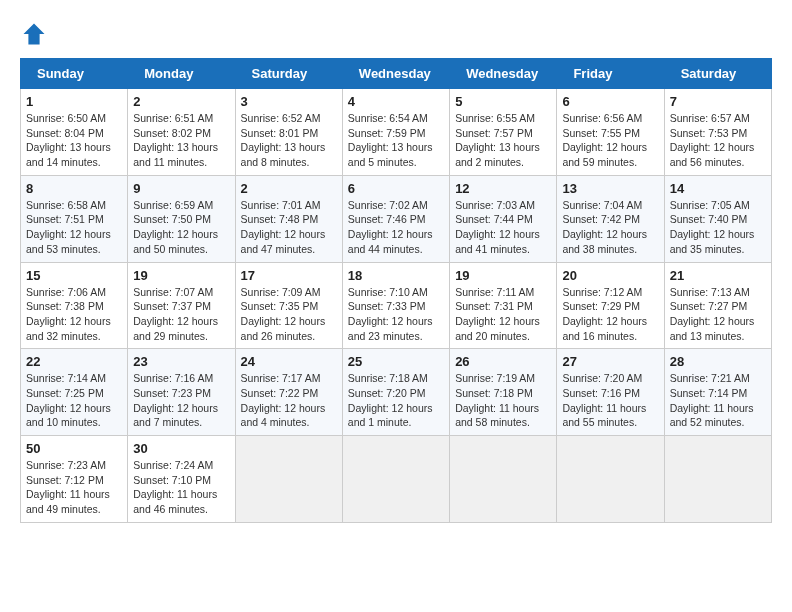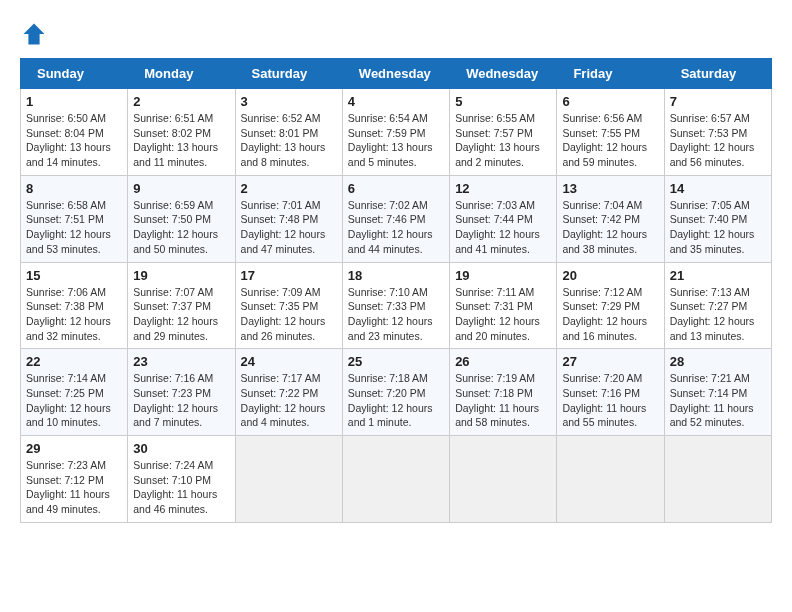--- a/index.html
+++ b/index.html
@@ -232,21 +232,21 @@
           <div class="day-num">27</div>
           <div class="day-info">Sunrise: 7:20 AM<br>Sunset: 7:16 PM<br>Daylight: 11 hours and 55 minutes.</div>
         </td>
         <td>
           <div class="day-num">28</div>
           <div class="day-info">Sunrise: 7:21 AM<br>Sunset: 7:14 PM<br>Daylight: 11 hours and 52 minutes.</div>
         </td>
       </tr>
       <tr>
         <td>
-          <div class="day-num">29</div>
+          <div class="day-num">50</div>
           <div class="day-info">Sunrise: 7:23 AM<br>Sunset: 7:12 PM<br>Daylight: 11 hours and 49 minutes.</div>
         </td>
         <td>
           <div class="day-num">30</div>
           <div class="day-info">Sunrise: 7:24 AM<br>Sunset: 7:10 PM<br>Daylight: 11 hours and 46 minutes.</div>
         </td>
         <td class="empty"></td>
         <td class="empty"></td>
         <td class="empty"></td>
         <td class="empty"></td>

